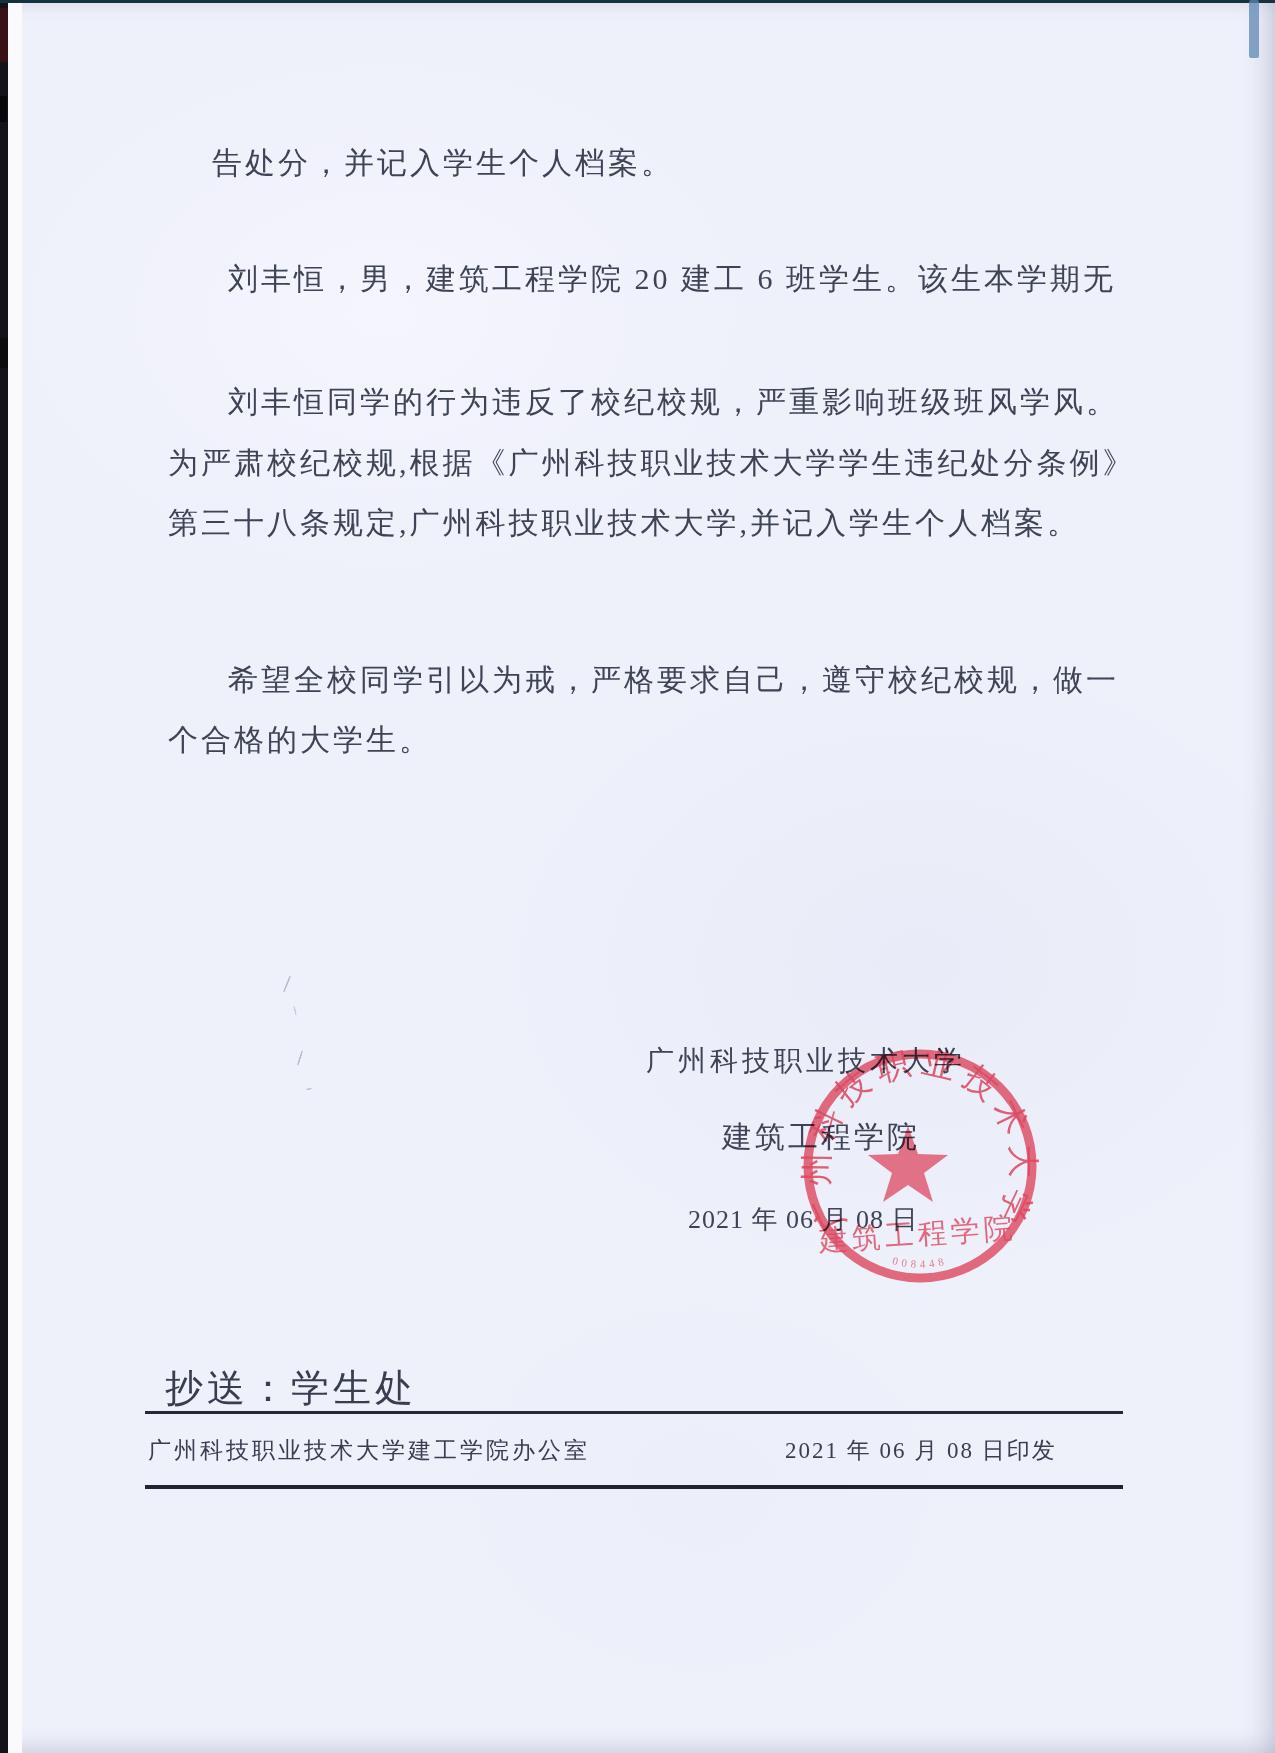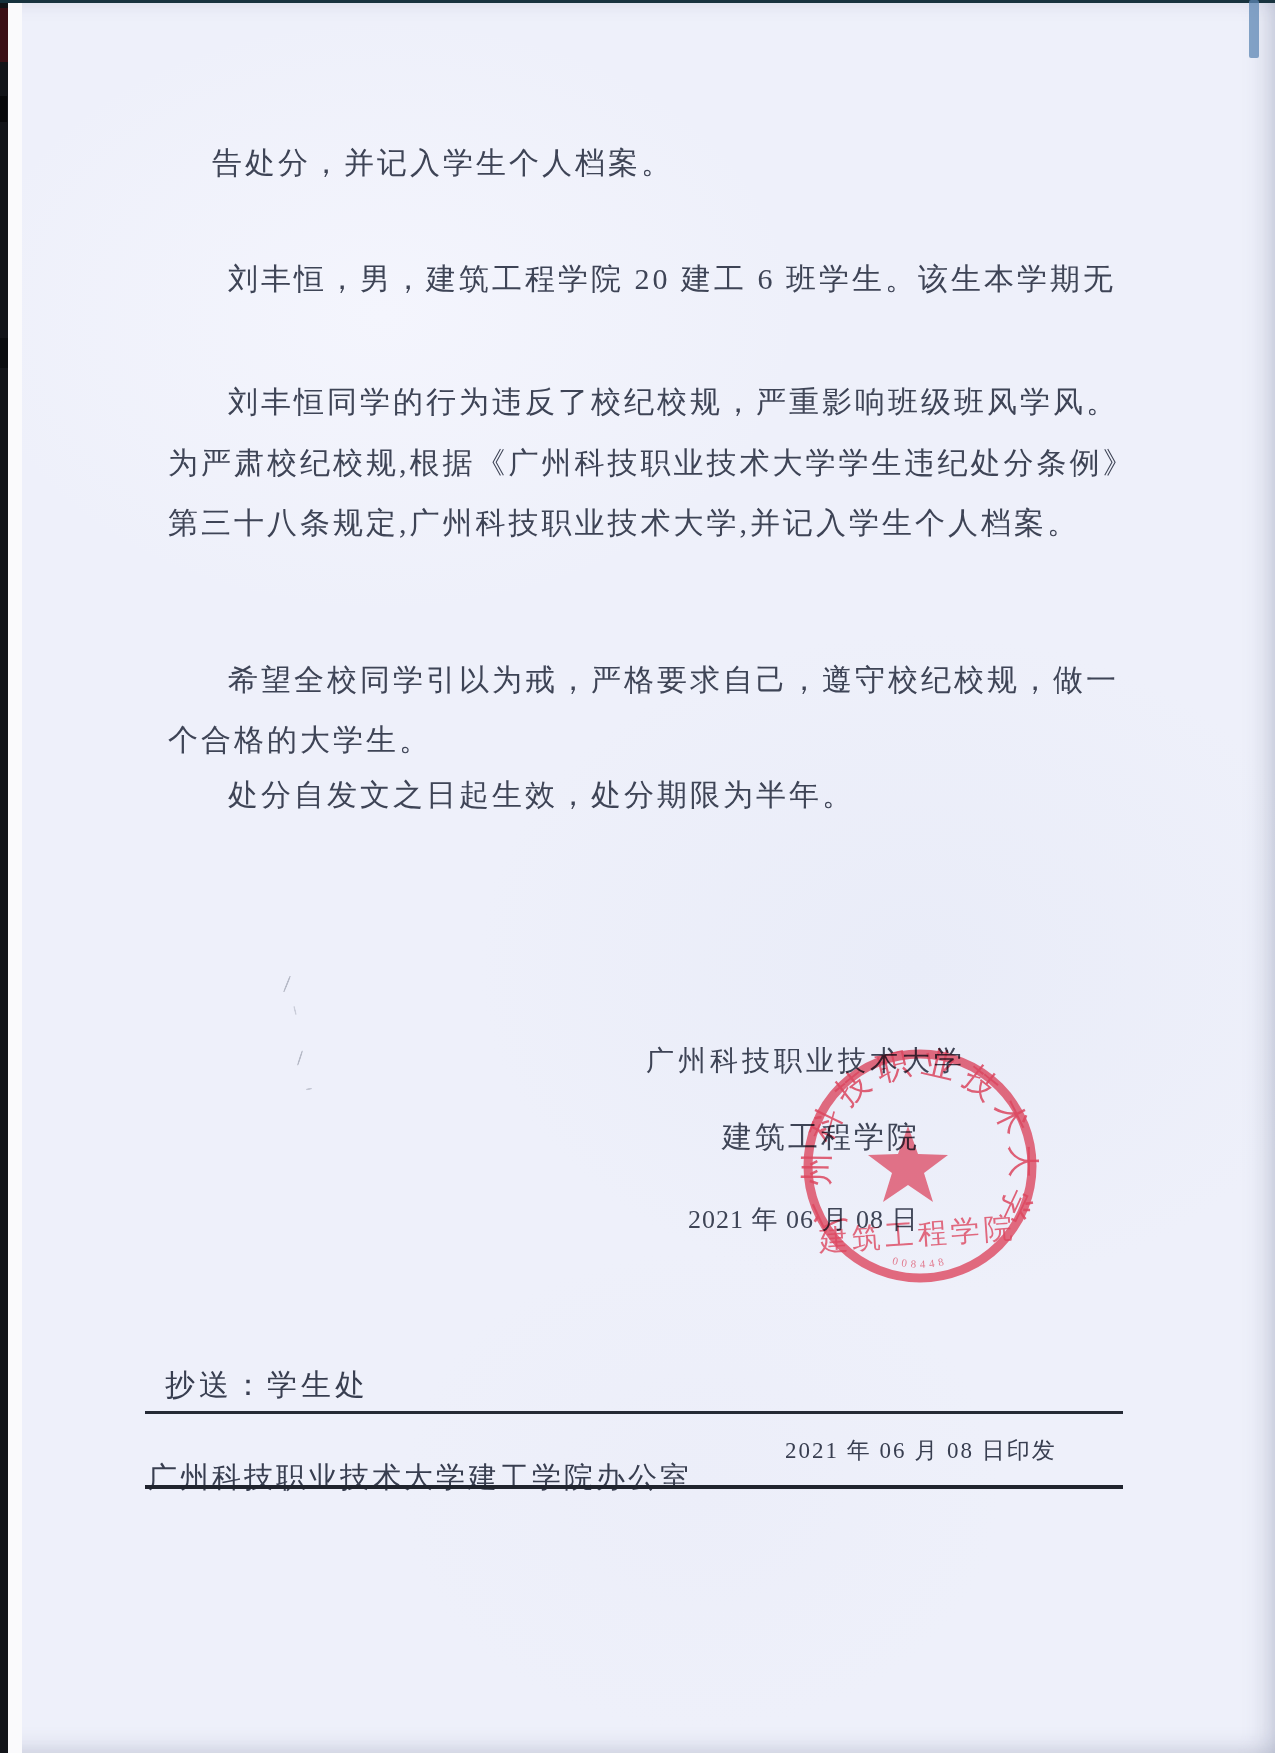--- a/index.html
+++ b/index.html
@@ -41,21 +41,21 @@
   }
   .indent{left:228px;}
 
   .sigline{
     position:absolute;color:#3e4456;
     font-size:29px;line-height:1.1;letter-spacing:4px;white-space:nowrap;
   }
 
   .footerline{
     position:absolute;color:#383e50;
-    font-size:30px;line-height:1.1;letter-spacing:3px;white-space:nowrap;
+    font-size:38px;line-height:1.1;letter-spacing:3px;white-space:nowrap;
   }
   .rule{position:absolute;left:145px;width:978px;background:#252a35;}
   .rule1{top:1411px;height:3px;}
   .rule2{top:1485px;height:4px;background:#20242e;}
 
   .seal{
     position:absolute;left:800px;top:1046px;width:240px;height:240px;
     mix-blend-mode:multiply;opacity:.93;
     pointer-events:none;
   }
@@ -77,21 +77,20 @@
   <div class="smudge sm3"></div>
   <div class="smudge sm4"></div>
 
   <div class="bodyline" style="top:146px;margin-left:44px;">告处分，并记入学生个人档案。</div>
   <div class="bodyline indent" style="top:262px;">刘丰恒，男，建筑工程学院 20 建工 6 班学生。该生本学期无</div>
   <div class="bodyline indent" style="top:385px;">刘丰恒同学的行为违反了校纪校规，严重影响班级班风学风。</div>
   <div class="bodyline" style="top:446px;text-align:center;">为严肃校纪校规,根据《广州科技职业技术大学学生违纪处分条例》</div>
   <div class="bodyline" style="top:506px;">第三十八条规定,广州科技职业技术大学,并记入学生个人档案。</div>
   <div class="bodyline indent" style="top:663px;">希望全校同学引以为戒，严格要求自己，遵守校纪校规，做一</div>
   <div class="bodyline" style="top:723px;">个合格的大学生。</div>
-  <div class="bodyline indent" style="top:778px;">处分自发文之日起生效，处分期限为半年。</div>
 
   <div class="sigline" style="left:646px;top:1046px;font-size:28px;">广州科技职业技术大学</div>
   <div class="sigline" style="left:722px;top:1120px;font-size:30px;letter-spacing:3px;">建筑工程学院</div>
   <div class="sigline" style="left:688px;top:1206px;font-size:26px;letter-spacing:1px;text-align:right;">2021 年 06 月 08 日</div>
 
   <div class="seal">
     <svg width="240" height="240" viewBox="0 0 240 240">
       <defs>
         <path id="arcTop" d="M 49.5,179.1 A 92,92 0 1 1 190.5,179.1" fill="none"></path>
         <path id="arcBottom" d="M 76.9,212.4 A 102,102 0 0 0 163.1,212.4" fill="none"></path>
@@ -103,17 +102,17 @@
       </text>
       <text x="118" y="198" font-size="29" fill="#ec3d55" opacity="0.8" letter-spacing="4" text-anchor="middle" transform="rotate(-4 118 192)" font-family="Liberation Serif, DejaVu Serif, serif">建筑工程学院</text>
       <text font-size="11" fill="#ec3d55" opacity="0.7" letter-spacing="4" font-family="Liberation Serif, DejaVu Serif, serif">
         <textPath href="#arcBottom" startOffset="50%" text-anchor="middle">008448</textPath>
       </text>
     </svg>
   </div>
 
   <div class="footerline" style="left:165px;top:1368px;letter-spacing:4px;">抄送：学生处</div>
   <div class="rule rule1"></div>
-  <div class="footerline" style="left:148px;top:1438px;font-size:29px;margin-top:24px;">广州科技职业技术大学建工学院办公室</div>
+  <div class="footerline" style="left:148px;top:1438px;font-size:23px;">广州科技职业技术大学建工学院办公室</div>
   <div class="footerline" style="left:785px;top:1438px;font-size:23px;letter-spacing:2px;">2021 年 06 月 08 日印发</div>
   <div class="rule rule2"></div>
 
 </div>
 
 </body></html>

